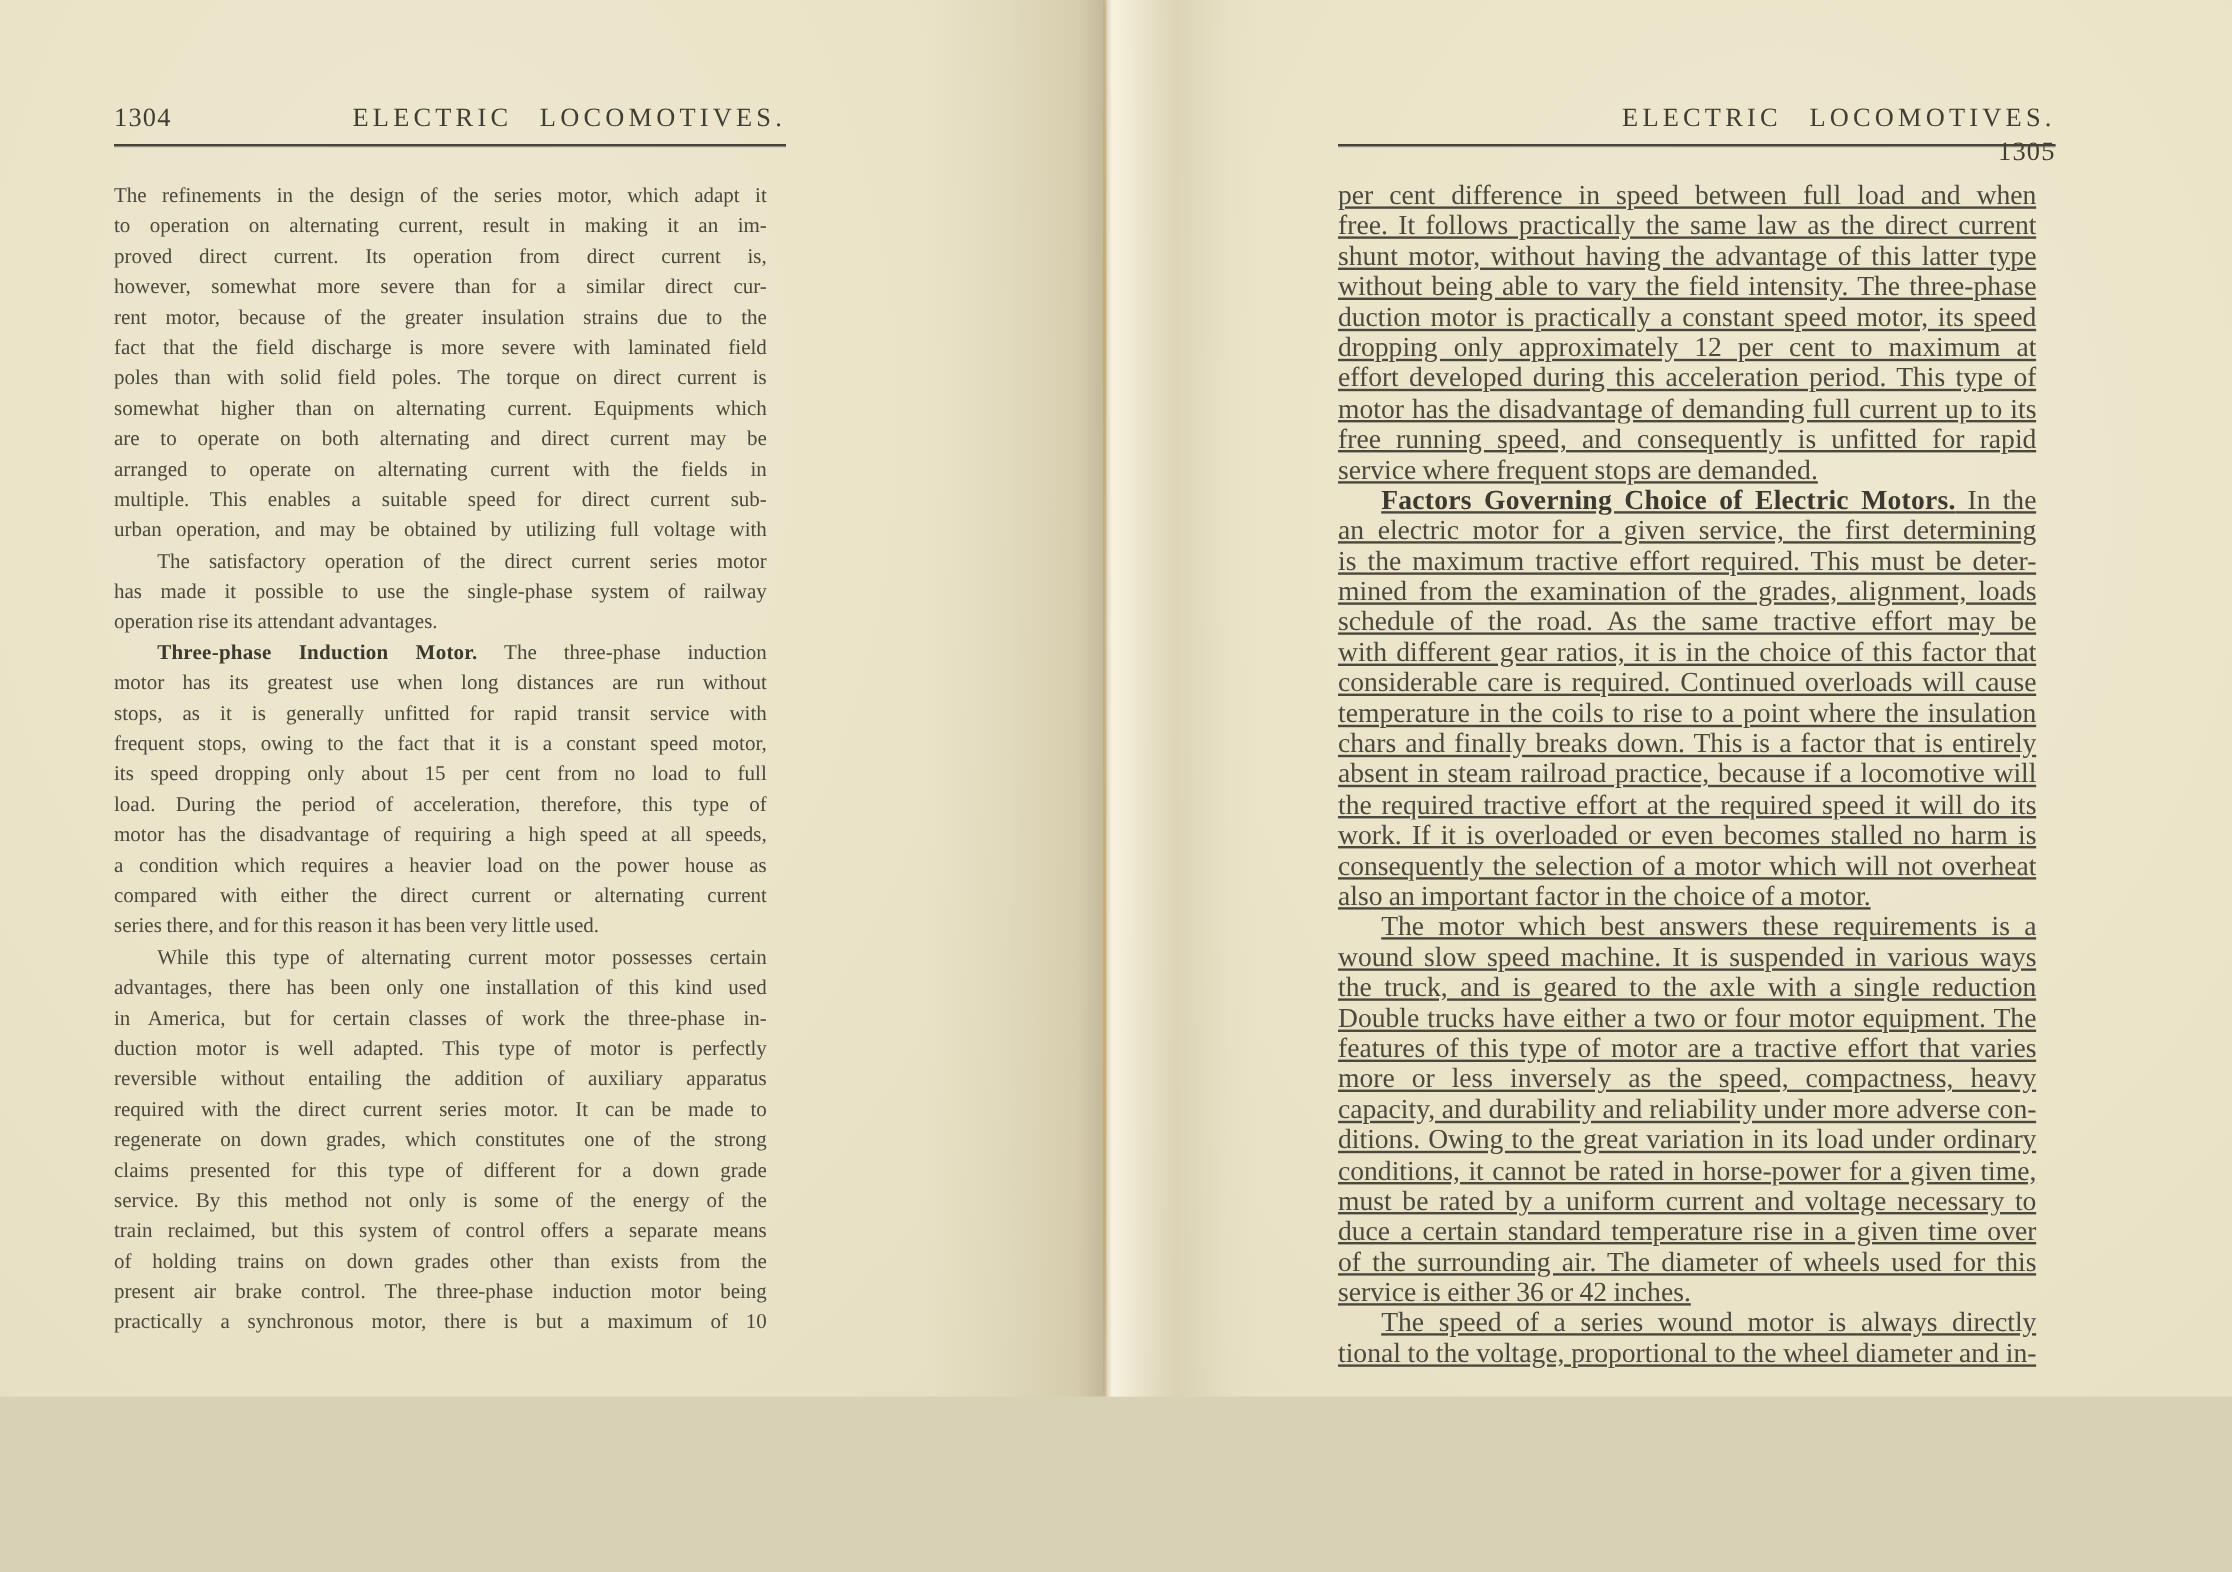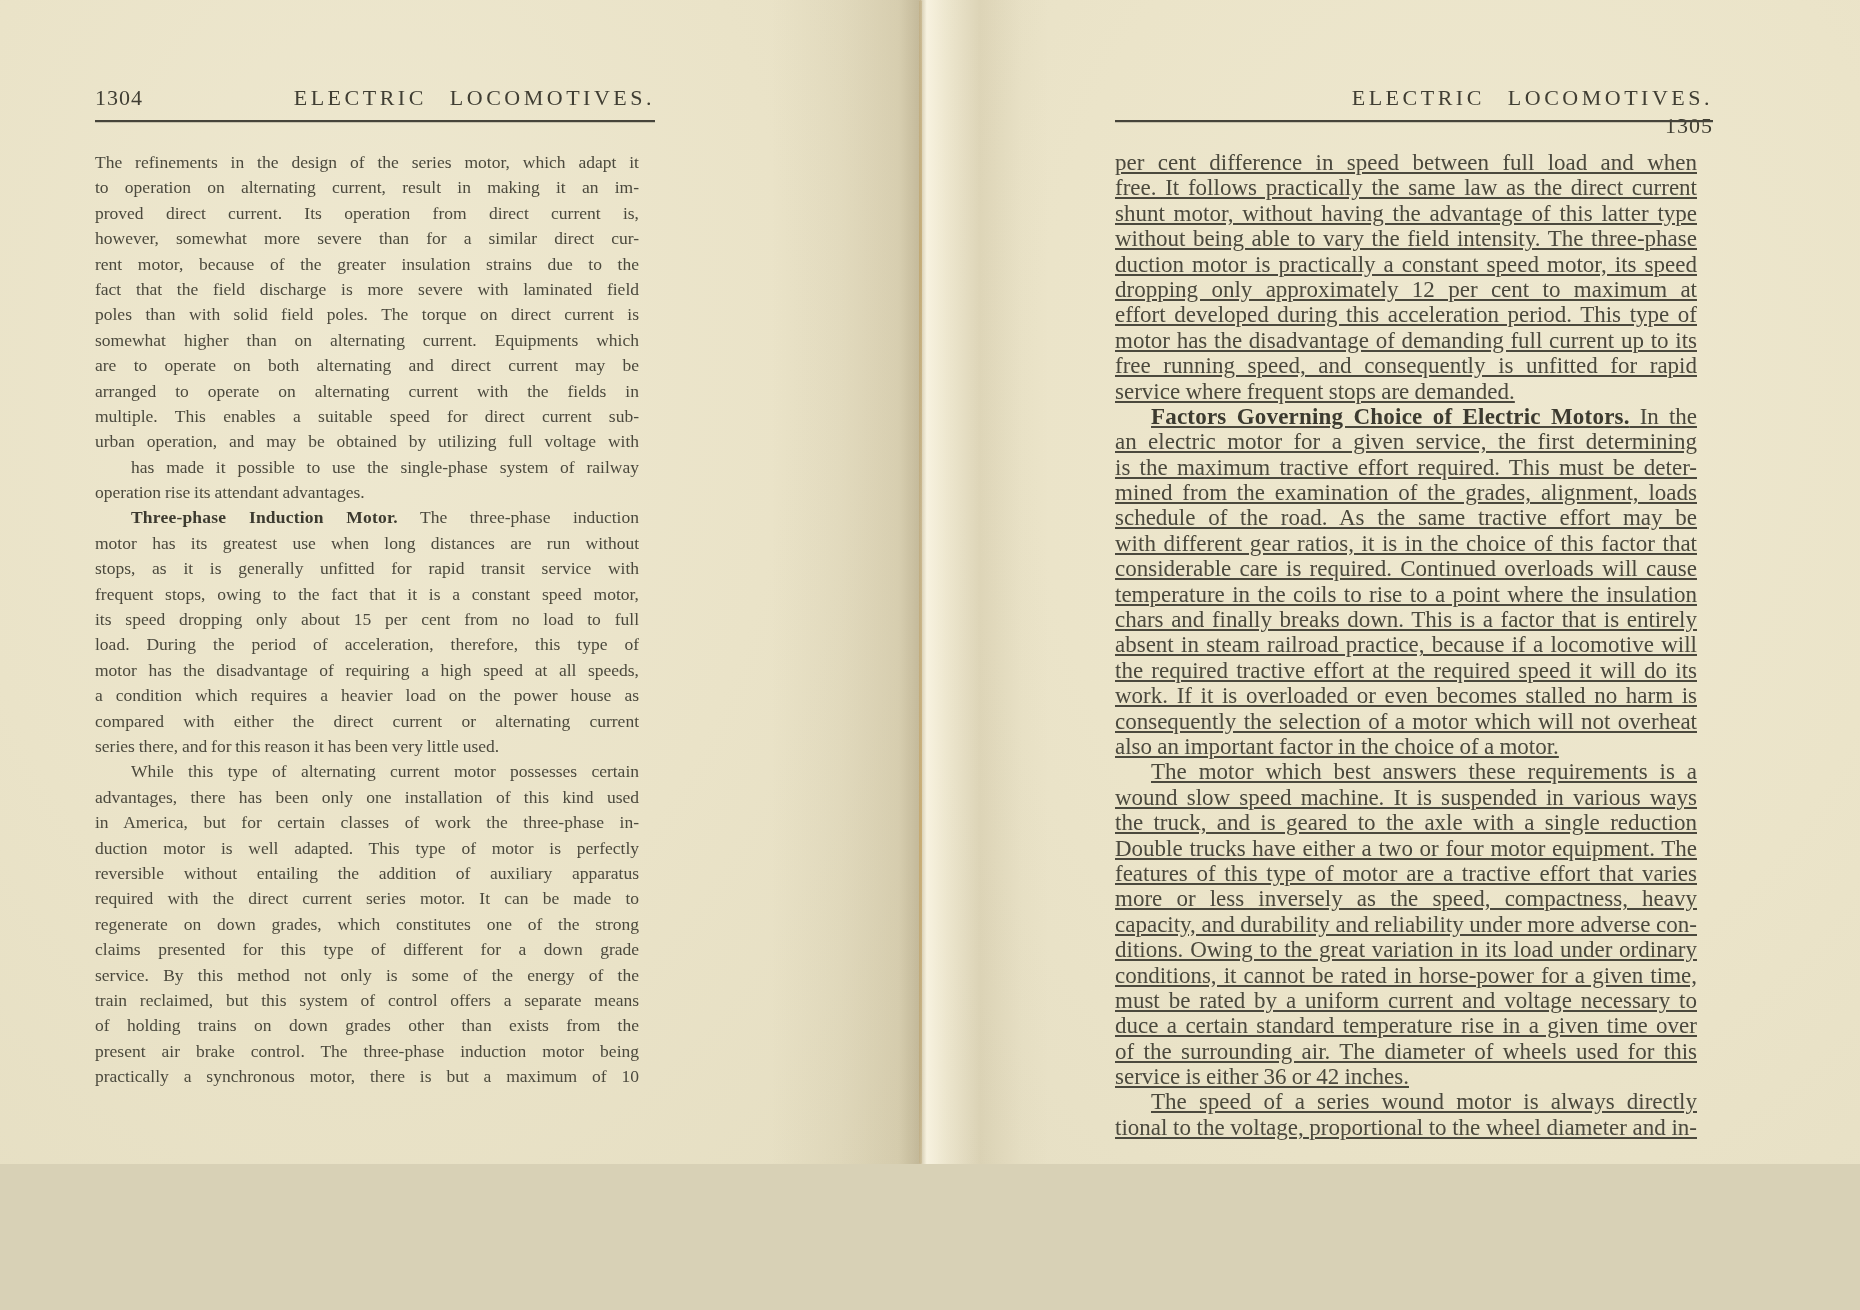--- a/index.html
+++ b/index.html
@@ -154,20 +154,21 @@
           <div class="line">rent motor, because of the greater insulation strains due to the</div>
           <div class="line">fact that the field discharge is more severe with laminated field</div>
           <div class="line">poles than with solid field poles.  The torque on direct current is</div>
           <div class="line">somewhat higher than on alternating current.  Equipments which</div>
           <div class="line">are to operate on both alternating and direct current may be</div>
           <div class="line">arranged to operate on alternating current with the fields in</div>
           <div class="line">multiple.  This enables a suitable speed for direct current sub-</div>
           <div class="line">urban operation, and may be obtained by utilizing full voltage with</div>
         </div>
         <div class="paragraph indent">
+          <div class="line">The satisfactory operation of the direct current series motor</div>
           <div class="line">has made it possible to use the single-phase system of railway</div>
           <div class="line para-end">operation rise its attendant advantages.</div>
         </div>
         <div class="paragraph indent">
           <div class="line"><b>Three-phase Induction Motor.</b>  The three-phase induction</div>
           <div class="line">motor has its greatest use when long distances are run without</div>
           <div class="line">stops, as it is generally unfitted for rapid transit service with</div>
           <div class="line">frequent stops, owing to the fact that it is a constant speed motor,</div>
           <div class="line">its speed dropping only about 15 per cent from no load to full</div>
           <div class="line">load.  During the period of acceleration, therefore, this type of</div>

